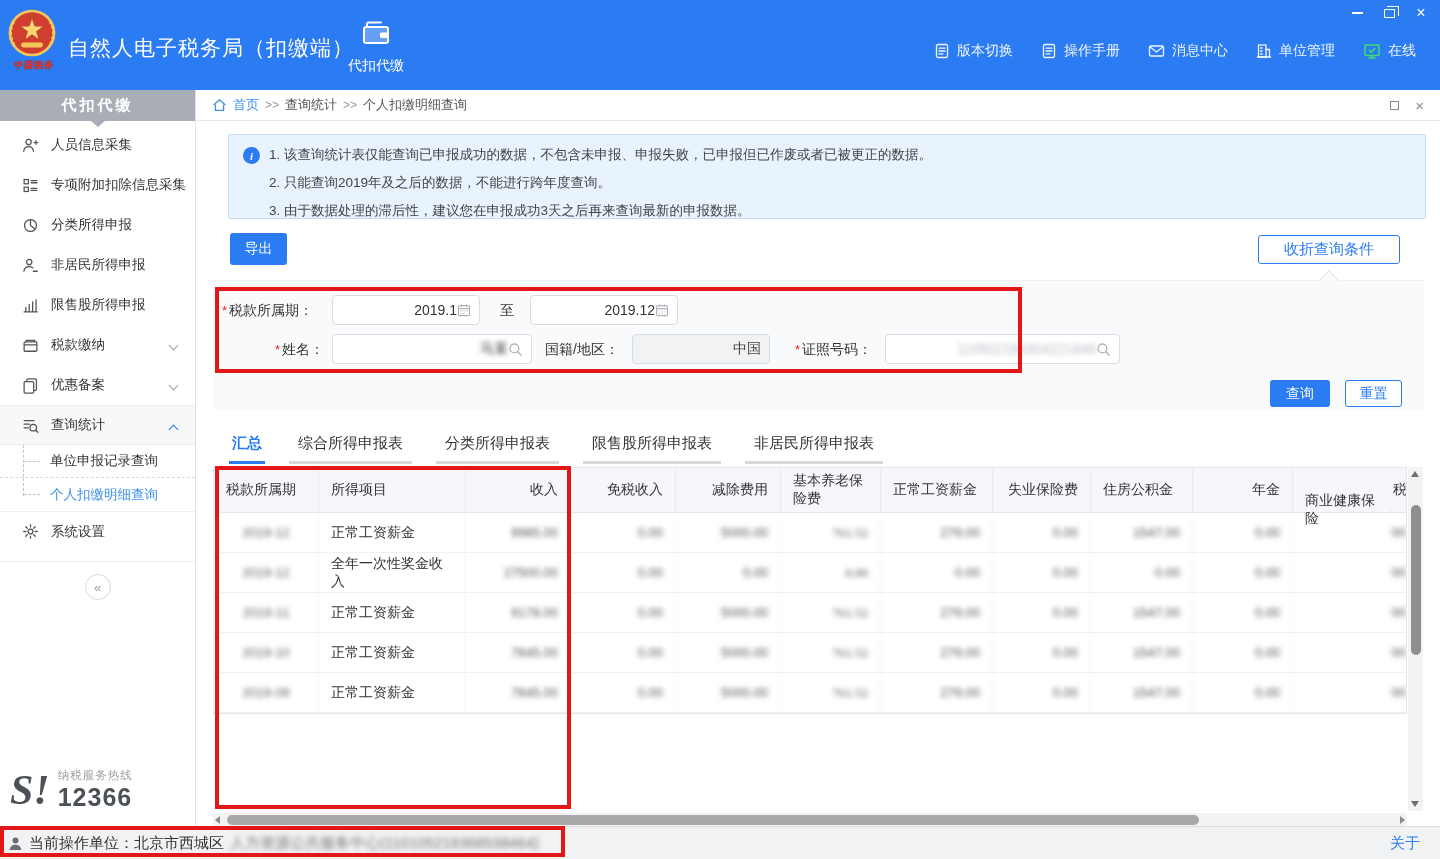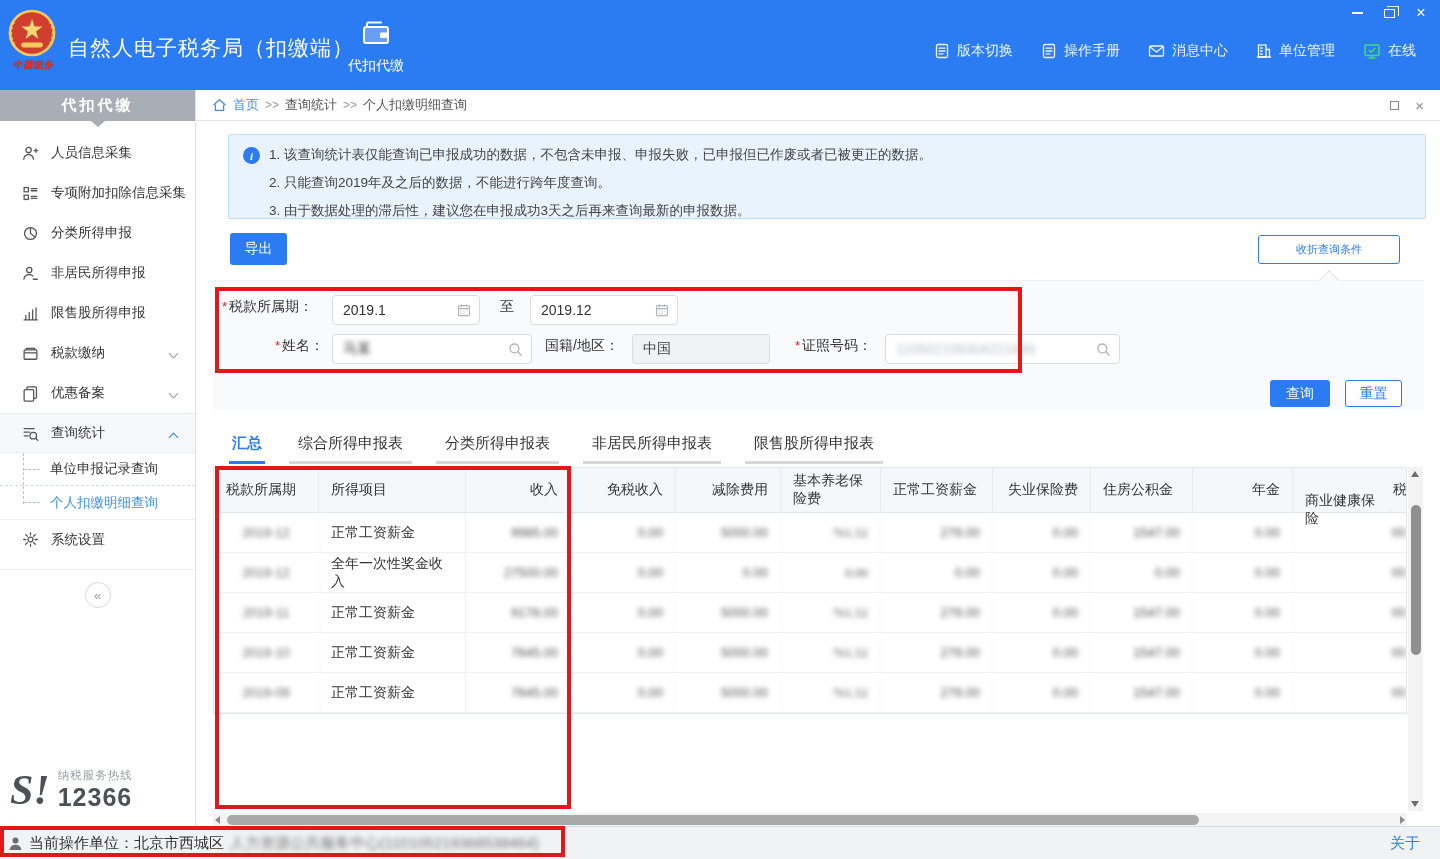--- a/index.html
+++ b/index.html
@@ -20,21 +20,21 @@
   .module-tab{ position:absolute; left:338px; top:18px; width:76px; text-align:center; cursor:pointer; }
   .module-tab .lbl{ font-size:14px; margin-top:5px; }
   .header-menu{ position:absolute; right:24px; top:42px; display:flex; gap:28px; align-items:center; font-size:14px; color:rgba(255,255,255,.92); }
   .hm-item{ display:flex; gap:7px; align-items:center; cursor:pointer; white-space:nowrap; }
   .hm-item svg{ flex:none; }
 
   
   .sidebar{ position:absolute; left:0; top:90px; width:196px; height:736px; background:#fff; border-right:1px solid #dfe2e6; }
   .side-header{ height:31px; background:#a9aeb6; color:#fff; font-size:15px; display:flex; align-items:center; justify-content:center; letter-spacing:3px; position:relative; font-weight:bold; }
   .side-header::after{ content:""; position:absolute; left:50%; bottom:-6px; transform:translateX(-50%); border:7px solid transparent; border-top:6px solid #a9aeb6; border-bottom:0; }
-  .side-menu{ padding-top:12px; }
+  .side-menu{ padding-top:4px; }
   .s-item{ height:40px; display:flex; align-items:center; padding-left:22px; gap:12px; font-size:13.5px; color:#333; cursor:pointer; position:relative; white-space:nowrap; }
   .s-item svg{ flex:none; }
   .chev{ position:absolute; right:18px; top:17px; width:7px; height:7px; border-right:1.5px solid #9aa0a8; border-bottom:1.5px solid #9aa0a8; transform:rotate(45deg); }
   .chev.up{ transform:rotate(-135deg); top:20px; border-color:#2b7cf2; }
   .s-item.stats{ background:#f7f8fa; border-top:1px solid #ebedf0; border-bottom:1px solid #ebedf0; }
   .s-sub{ position:relative; height:33px; display:flex; align-items:center; padding-left:50px; font-size:13.5px; color:#333; cursor:pointer; }
   .s-sub.active{ color:#3d8fe8; }
   .s-sub .tree-v{ position:absolute; left:23px; top:0; height:100%; border-left:1px dashed #b9c6cf; }
   .s-sub.last .tree-v{ height:55%; }
   .s-sub .tree-h{ position:absolute; left:24px; top:16px; width:16px; border-top:1px dashed #b9c6cf; }
@@ -58,28 +58,28 @@
   .crumb .sep{ color:#999; font-size:12px; }
   .crumb-icons{ margin-left:auto; margin-right:16px; display:flex; gap:16px; align-items:center; color:#8a8a8a; }
   .box-icon{ width:9px; height:9px; border:1.5px solid #8a8a8a; cursor:pointer; }
   .x-icon{ font-size:15px; cursor:pointer; line-height:1; }
 
   .notice{ position:absolute; left:32px; top:44px; width:1198px; height:85px; background:#e9f3fd; border:1px solid #c3dcf7; border-radius:2px; padding:9px 14px 0 40px; }
   .info-icon{ position:absolute; left:14px; top:12px; width:17px; height:17px; border-radius:50%; background:#2b7cf2; color:#fff; font-size:11px; display:flex; align-items:center; justify-content:center; font-weight:bold; font-style:italic; font-family:"Liberation Serif","DejaVu Serif",serif; }
   .notice-line{ font-size:13.5px; color:#444; line-height:22px; margin-bottom:6px; white-space:nowrap; }
 
   .btn-export{ position:absolute; left:34px; top:143px; width:57px; height:32px; background:#2b7cf2; color:#fff; border-radius:3px; font-size:14px; display:flex; align-items:center; justify-content:center; cursor:pointer; }
-  .btn-collapse{ position:absolute; left:1062px; top:145px; width:142px; height:29px; background:#fff; color:#2b7cf2; border:1px solid #2b7cf2; border-radius:3px; font-size:11px; display:flex; align-items:center; justify-content:center; cursor:pointer; }
+  .btn-collapse{ position:absolute; left:1062px; top:145px; width:142px; height:29px; background:#fff; color:#2b7cf2; border:1px solid #2b7cf2; border-radius:3px; font-size:15px; display:flex; align-items:center; justify-content:center; cursor:pointer; }
 
   .form-panel{ position:absolute; left:17px; top:190px; width:1211px; height:130px; background:#f9fafc; border-top:1px solid #eef0f2; }
   .caret{ position:absolute; left:1109px; top:-8px; width:14px; height:14px; background:#f9fafc; border-left:1px solid #e3e6ea; border-top:1px solid #e3e6ea; transform:rotate(45deg); }
-  .f-label{ position:absolute; height:30px; line-height:22px; font-size:14px; color:#333; white-space:nowrap; }
+  .f-label{ position:absolute; height:30px; line-height:30px; font-size:14px; color:#333; white-space:nowrap; }
   .req{ color:#e02525; margin-right:2px; font-size:13px; }
   .f-input{ position:absolute; height:30px; border:1px solid #d9dde2; border-radius:4px; background:#fff; display:flex; align-items:center; padding:0 8px 0 10px; font-size:14px; color:#333; }
-  .f-input .f-text{ flex:1; white-space:nowrap; overflow:hidden; }
+  .f-input .f-text{ flex:1; white-space:nowrap; overflow:hidden;text-align:right; }
   .f-input.disabled{ background:#f1f2f4; color:#444; }
   .btn-search{ position:absolute; left:1057px; top:99px; width:60px; height:27px; background:#2b7cf2; color:#fff; border-radius:3px; font-size:14px; display:flex; align-items:center; justify-content:center; cursor:pointer; }
   .btn-reset{ position:absolute; left:1132px; top:99px; width:57px; height:27px; background:#fff; color:#2b7cf2; border:1px solid #2b7cf2; border-radius:3px; font-size:14px; display:flex; align-items:center; justify-content:center; cursor:pointer; }
 
   .tabs{ position:absolute; left:33px; top:338px; display:flex; gap:24px; }
   .tab{ font-size:15px; color:#333; padding:6px 9px 8px; border-bottom:3px solid #d8d8d8; cursor:pointer; white-space:nowrap; }
   .tab.active{ color:#2b7cf2; border-color:#2b7cf2; padding:6px 3px 8px;font-weight:bold; }
 
   
   .table{ position:absolute; left:17px; top:377px; width:1194px; height:247px; border:1px solid #e4e7ea; overflow:hidden; background:#fff; }
@@ -437,23 +437,23 @@
     </div>
 
     <div class="tabs">
 
         <div class="tab active">汇总</div>
 
         <div class="tab normal">综合所得申报表</div>
 
         <div class="tab normal">分类所得申报表</div>
 
+        <div class="tab normal">限售股所得申报表</div>
+
         <div class="tab normal">非居民所得申报表</div>
-
-        <div class="tab normal">限售股所得申报表</div>
       </div>
 
     <div class="table">
       <div class="thead">
         <div class="th c0">税款所属期</div>
         <div class="th c1">所得项目</div>
         <div class="th c2 num">收入</div>
         <div class="th c3 num">免税收入</div>
         <div class="th c4 num">减除费用</div>
         <div class="th c5">基本养老保险费</div>

